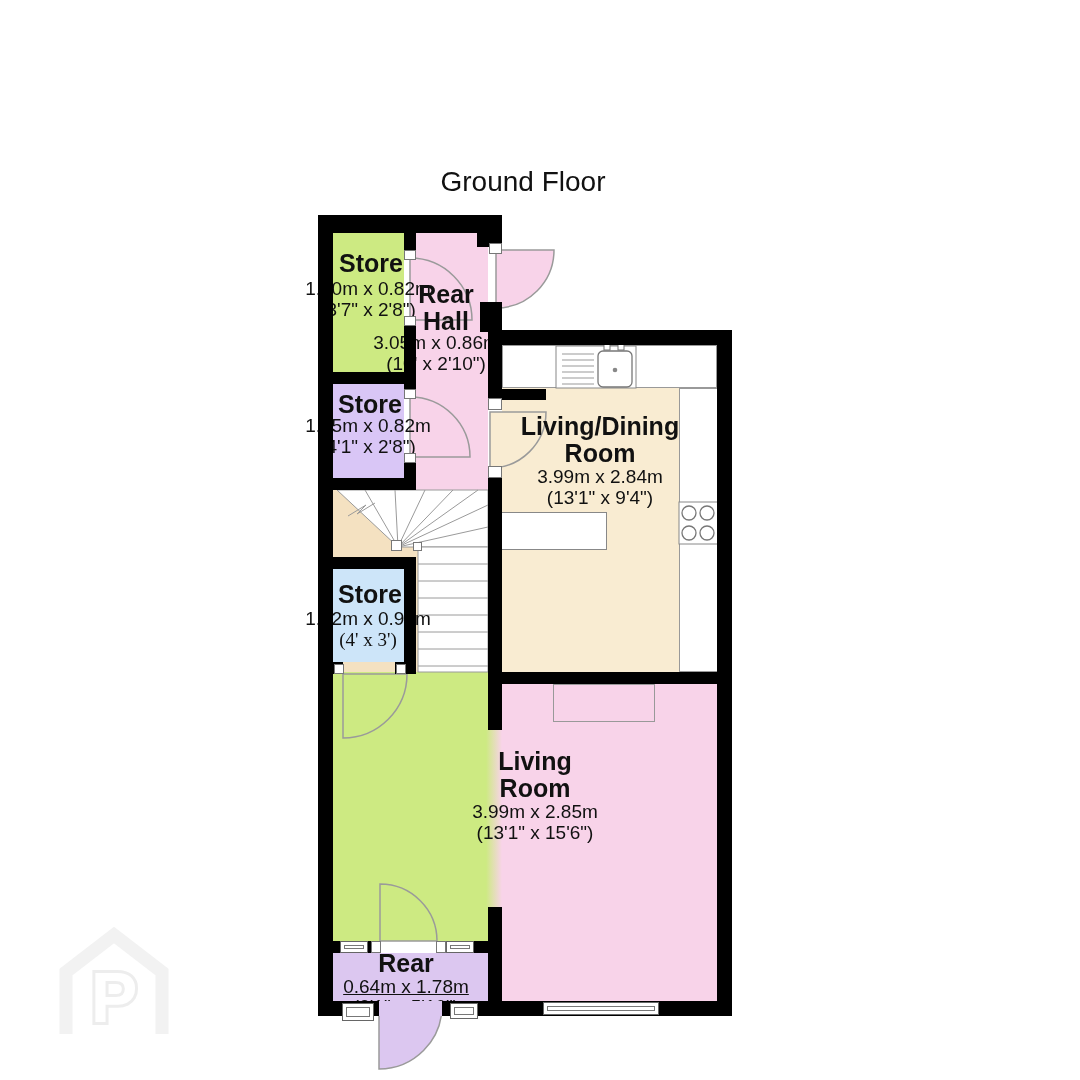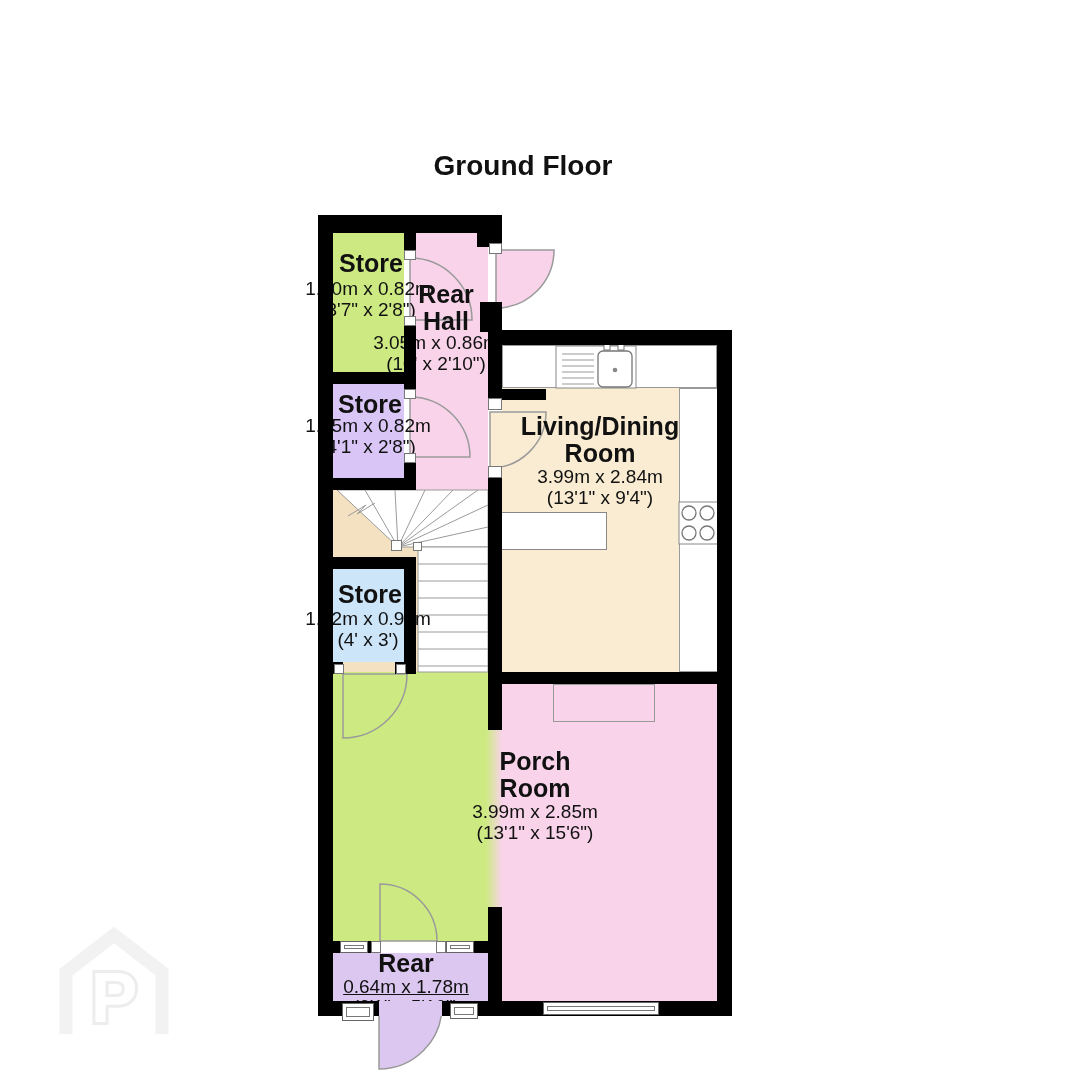--- a/index.html
+++ b/index.html
@@ -6,21 +6,21 @@
   .canvas{position:relative;width:1080px;height:1080px;background:#ffffff;overflow:hidden;
           font-family:"Liberation Sans","DejaVu Sans",sans-serif;}
   .room{position:absolute;z-index:1;}
   .fix{position:absolute;z-index:2;background:#fff;border:1px solid #999;box-sizing:border-box;}
   .svgov{position:absolute;left:0;top:0;z-index:3;pointer-events:none;}
   .lbl{position:absolute;z-index:4;white-space:nowrap;transform:translateX(-50%);
        color:var(--c-text);text-align:left;line-height:1.05;}
   .rname{font-weight:bold;font-size:25px;}
   .rdim{font-size:19px;}
   .title{position:absolute;z-index:4;white-space:nowrap;transform:translateX(-50%);
-         font-weight:bold;font-size:28px;color:var(--c-text);}
+         font-weight:normal;font-size:28px;color:var(--c-text);margin-top:16px;}
   .wall{position:absolute;z-index:5;background:var(--c-wall);}
   .jamb{position:absolute;z-index:6;background:#fff;border:1px solid #777;box-sizing:border-box;}
   .window{position:absolute;z-index:6;background:#fff;border:1.5px solid #666;box-sizing:border-box;}
   .window::before{content:"";position:absolute;left:3px;right:3px;top:3px;bottom:3px;
                   border:1px solid #777;}
   .dooropen{position:absolute;z-index:6;}
   .wm{position:absolute;z-index:0;}
   .f-pink{fill:var(--c-room-pink);}
   .f-green{fill:var(--c-room-green);}
   .f-cream{fill:var(--c-room-cream);}
@@ -128,23 +128,23 @@
   <div class="lbl rdim" style="left:368px;top:416px;">1.25m x 0.82m</div>
   <div class="lbl rdim" style="left:368px;top:437px;">(4'1" x 2'8")</div>
 
   <div class="lbl rname" style="left:600px;top:413px;">Living/Dining</div>
   <div class="lbl rname" style="left:600px;top:440px;">Room</div>
   <div class="lbl rdim" style="left:600px;top:467px;">3.99m x 2.84m</div>
   <div class="lbl rdim" style="left:600px;top:488px;">(13'1" x 9'4")</div>
 
   <div class="lbl rname" style="left:370px;top:581px;">Store</div>
   <div class="lbl rdim" style="left:368px;top:609px;">1.22m x 0.91m</div>
-  <div class="lbl rdim" style="left:368px;top:630px;">(4' x 3')</div>
+  <div class="lbl rdim" style="left:368px;top:630px;font-family:Liberation Serif, serif;">(4' x 3')</div>
 
-  <div class="lbl rname" style="left:535px;top:748px;">Porch</div>
+  <div class="lbl rname" style="left:535px;top:748px;">Living</div>
   <div class="lbl rname" style="left:535px;top:775px;">Room</div>
   <div class="lbl rdim" style="left:535px;top:802px;">3.99m x 2.85m</div>
   <div class="lbl rdim" style="left:535px;top:823px;">(13'1" x 15'6")</div>
 
   <div class="lbl rname" style="left:406px;top:950px;">Rear</div>
   <div class="lbl rdim" style="left:406px;top:977px;text-decoration:underline;">0.64m x 1.78m</div>
   <div class="lbl rdim" style="left:406px;top:997px;">(2'1" x 5'10")</div>
 
   <div class="wall" style="left:318px;top:215px;width:184px;height:18px;"></div>
   <div class="wall" style="left:318px;top:215px;width:15px;height:801px;"></div>

